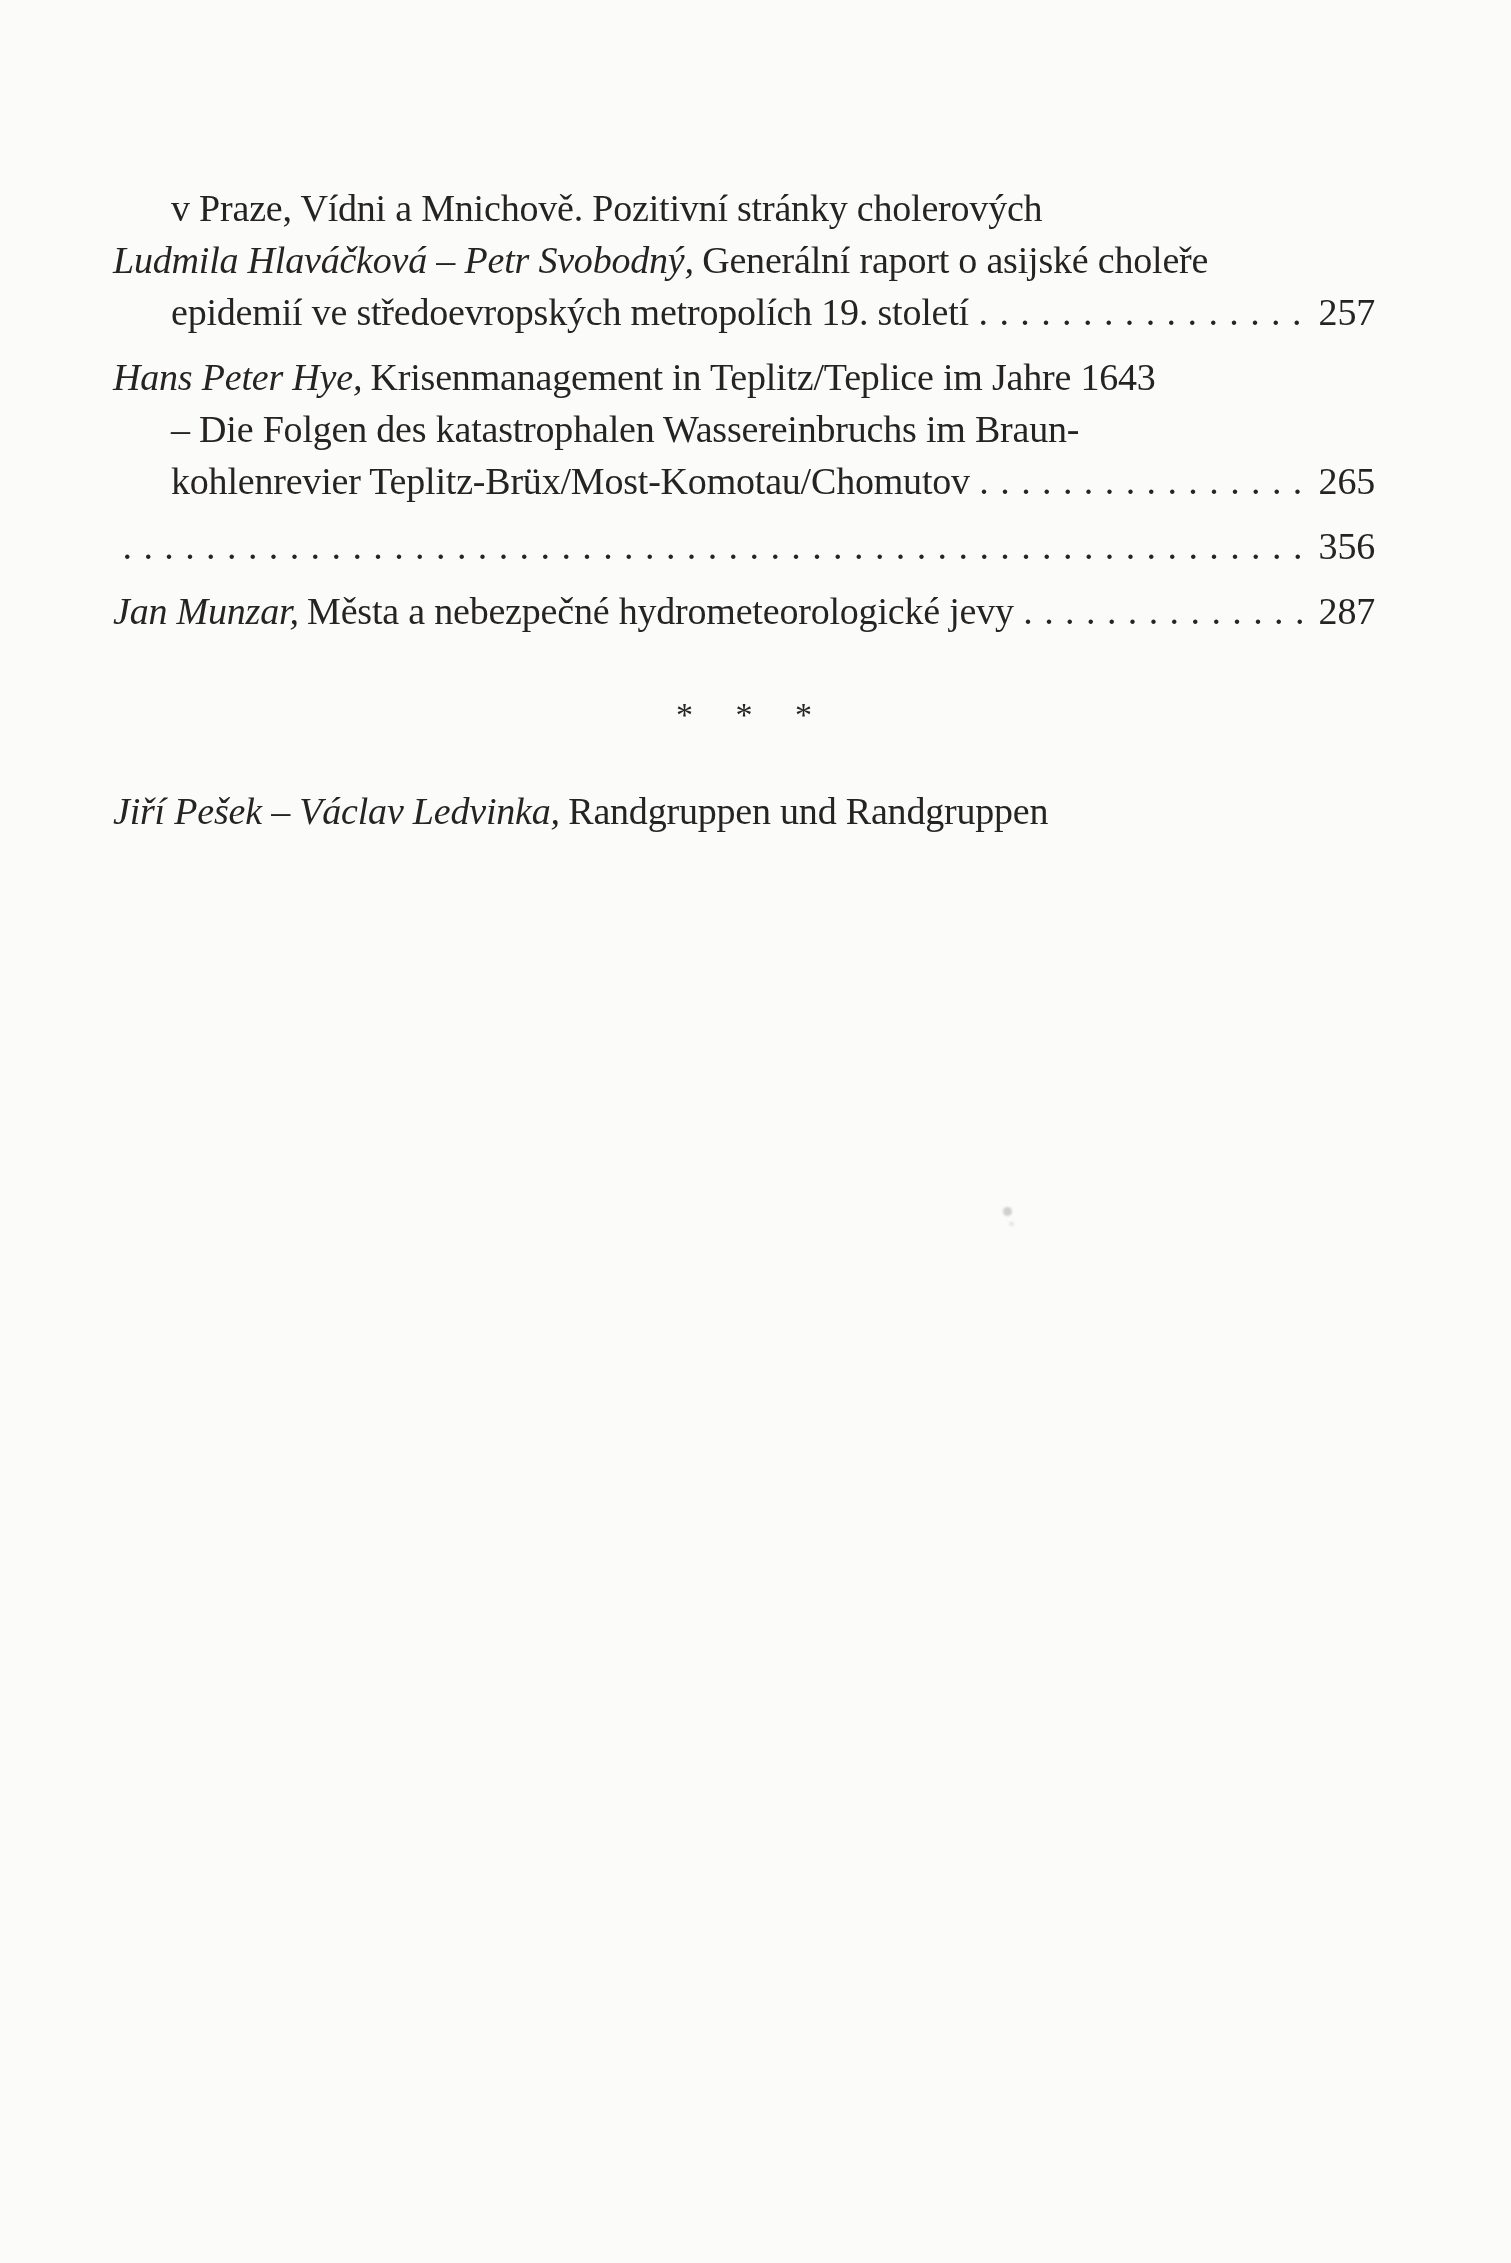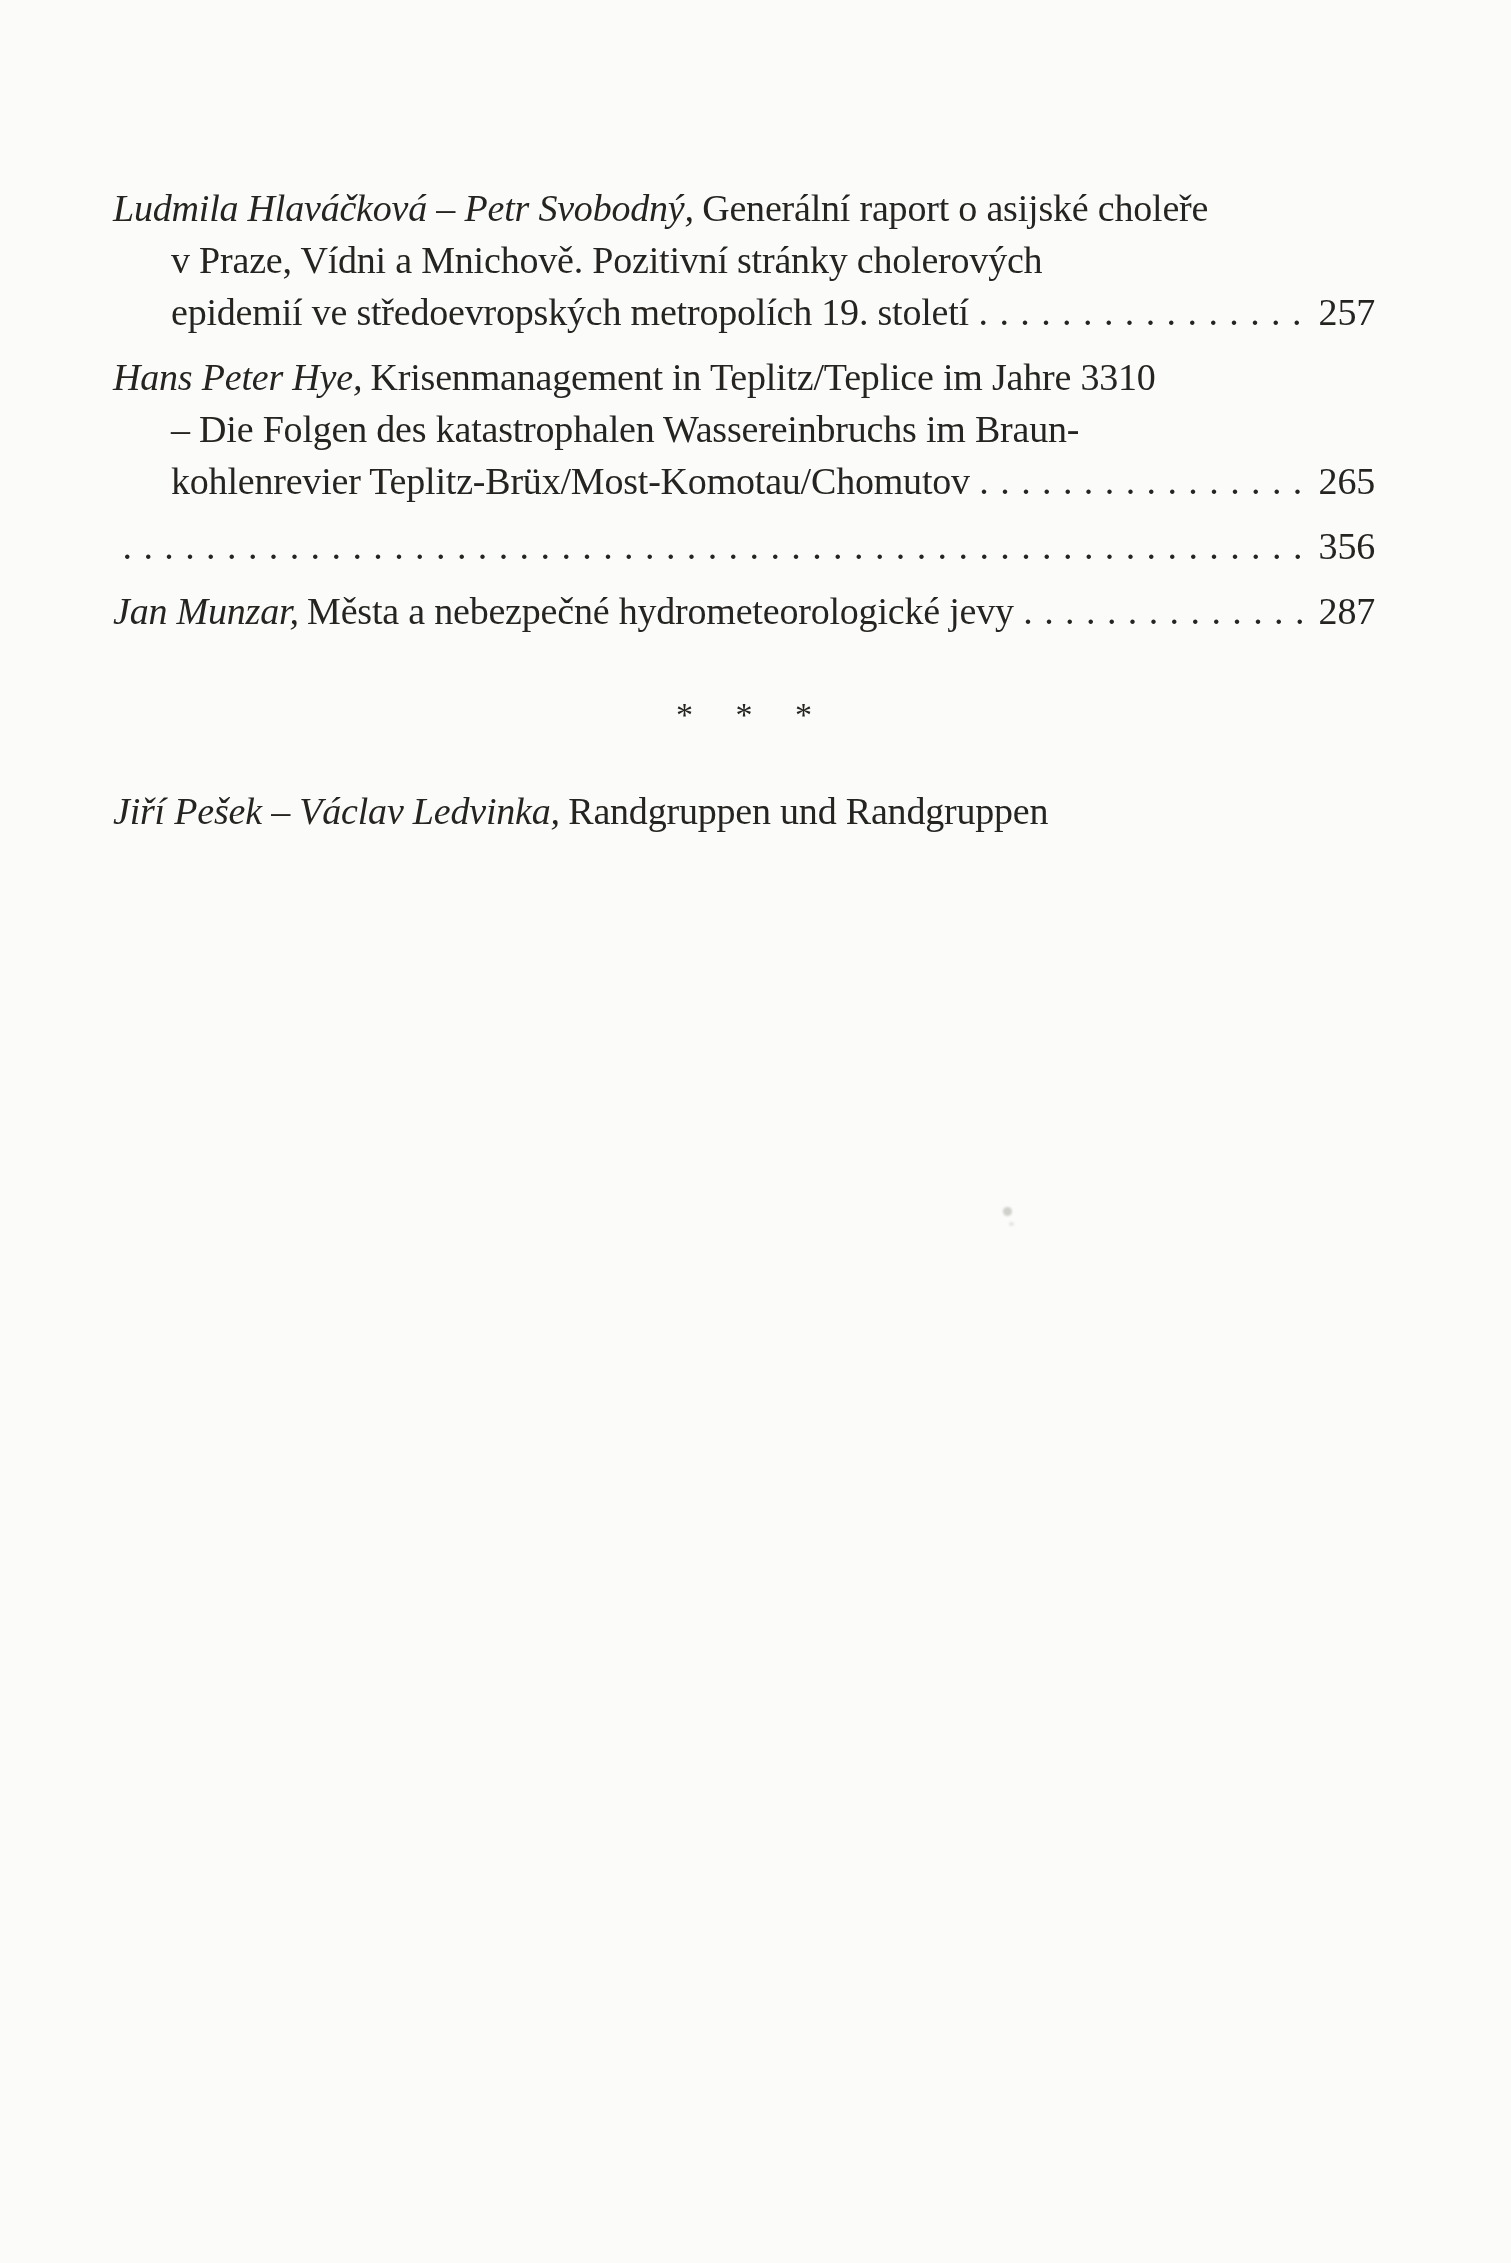--- a/index.html
+++ b/index.html
@@ -91,31 +91,31 @@
     filter: blur(1px);
   }
 </style>
 </head>
 <body>
 
 <div class="page">
   <div class="toc">
 
     <p class="entry">
+      <span class="line cont">v Praze, Vídni a Mnichově. Pozitivní stránky cholerových</span>
       <span class="line"><span class="author">Ludmila Hlaváčková – Petr Svobodný,</span><span class="title">Generální raport o asijské choleře</span></span>
-      <span class="line cont">v Praze, Vídni a Mnichově. Pozitivní stránky cholerových</span>
       <span class="line cont leader">
         <span>epidemií ve středoevropských metropolích 19. století</span>
         <span class="dots"></span>
         <span class="pagenum">257</span>
       </span>
     </p>
 
     <p class="entry">
-      <span class="line"><span class="author">Hans Peter Hye,</span><span class="title">Krisenmanagement in Teplitz/Teplice im Jahre 3310</span></span>
+      <span class="line"><span class="author">Hans Peter Hye,</span><span class="title">Krisenmanagement in Teplitz/Teplice im Jahre 1643</span></span>
       <span class="line cont">– Die Folgen des katastrophalen Wassereinbruchs im Braun-</span>
       <span class="line cont leader">
         <span>kohlenrevier Teplitz-Brüx/Most-Komotau/Chomutov</span>
         <span class="dots"></span>
         <span class="pagenum">265</span>
       </span>
     </p>
 
     <p class="entry">
       <span class="line leader">

